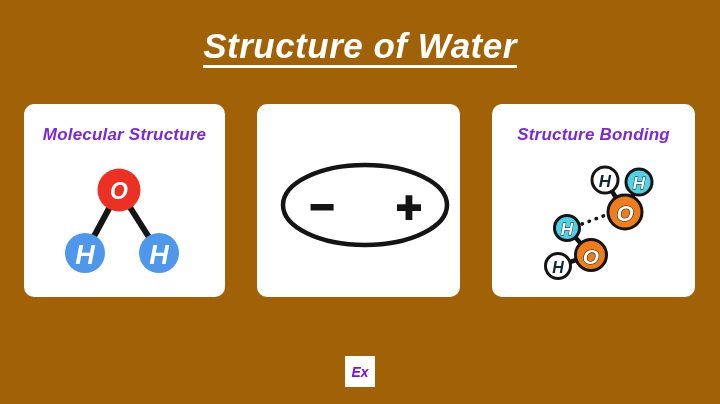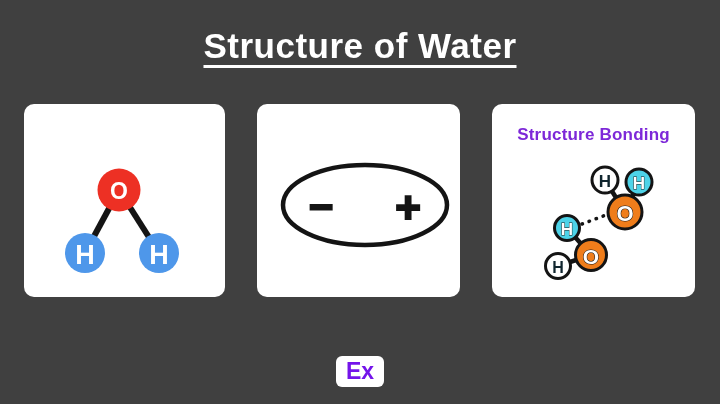--- a/index.html
+++ b/index.html
@@ -3,22 +3,23 @@
 <meta charset="utf-8">
 <style>
   * { margin: 0; padding: 0; box-sizing: border-box; }
   html, body { width: 720px; height: 404px; }
   body { font-family: "Liberation Sans", sans-serif; }
 
   .canvas {
     position: relative;
     width: 720px;
     height: 404px;
-    background: #404040;
+    background: #a16207;
     overflow: hidden;
+    font-style: italic;
   }
 
   .page-title {
     position: absolute;
     top: 26px;
     left: 0;
     width: 720px;
     text-align: center;
     color: #ffffff;
     font-size: 35px;
@@ -64,29 +65,29 @@
     position: absolute;
     top: 356px;
     left: 0;
     width: 720px;
     display: flex;
     justify-content: center;
     align-items: center;
     gap: 9px;
   }
   .footer-badge {
-    width: 48px;
+    width: 30px;
     height: 31px;
     background: #ffffff;
-    border-radius: 6px;
+    border-radius: 0;
     display: flex;
     align-items: center;
     justify-content: center;
     color: #7414EA;
-    font-size: 23px;
+    font-size: 14px;
     font-weight: 800;
   }
   .footer-brand {
     color: #ffffff;
     font-size: 21px;
     font-weight: 700;
     letter-spacing: 0.3px;
   }
 
   svg text { font-family: "Liberation Sans", sans-serif; }
@@ -105,20 +106,21 @@
       <line x1="95" y1="86" x2="135" y2="149" stroke="#141414" stroke-width="6"></line>
 
       <circle cx="95" cy="86" r="21.5" fill="#ED3024"></circle>
       <circle cx="61" cy="149" r="20" fill="#4E97EA"></circle>
       <circle cx="135" cy="149" r="20" fill="#4E97EA"></circle>
 
       <text x="95" y="87" text-anchor="middle" dominant-baseline="central" fill="#ffffff" font-size="23" font-weight="bold">O</text>
       <text x="61" y="151" text-anchor="middle" dominant-baseline="central" fill="#ffffff" font-size="27" font-weight="bold">H</text>
       <text x="135" y="151" text-anchor="middle" dominant-baseline="central" fill="#ffffff" font-size="27" font-weight="bold">H</text>
     </svg>
+    <div class="card-title">Molecular Structure</div>
   </div>
 
   <div class="card card-2">
     <svg class="card-svg" viewBox="0 0 203 193">
       <ellipse cx="108" cy="101" rx="82" ry="40" fill="none" stroke="#141414" stroke-width="4.5"></ellipse>
       <text x="64" y="102" text-anchor="middle" dominant-baseline="central" fill="#141414" stroke="#141414" stroke-width="2" font-size="42" font-weight="bold">−</text>
       <text x="151" y="103" text-anchor="middle" dominant-baseline="central" fill="#141414" stroke="#141414" stroke-width="2" font-size="44" font-weight="bold">+</text>
     </svg>
   </div>
 

